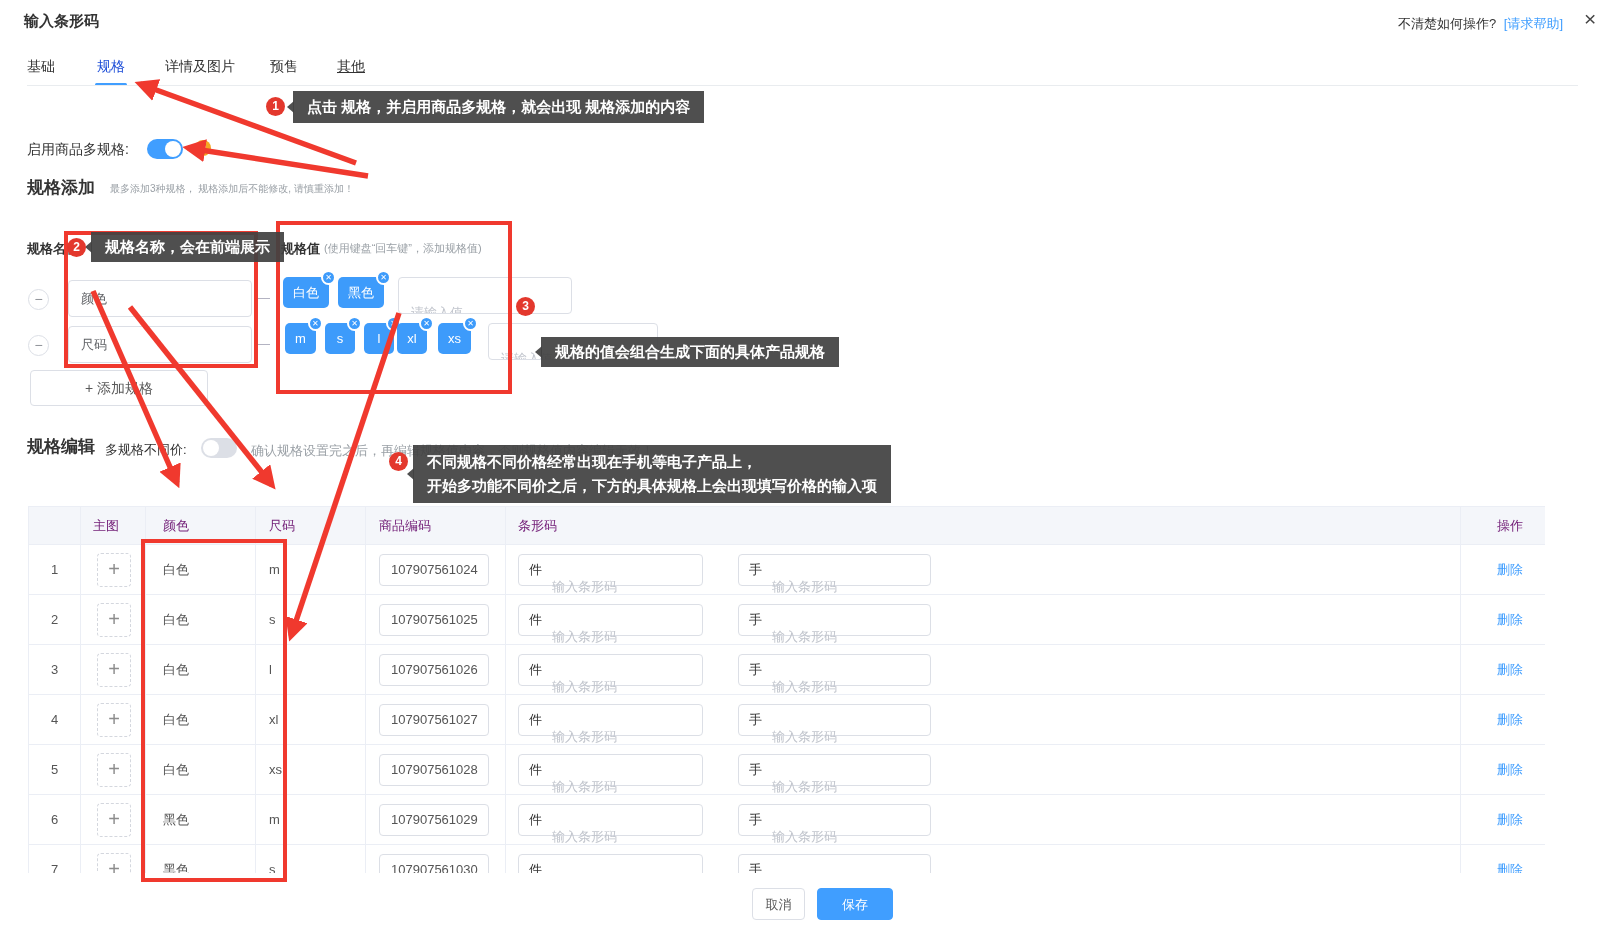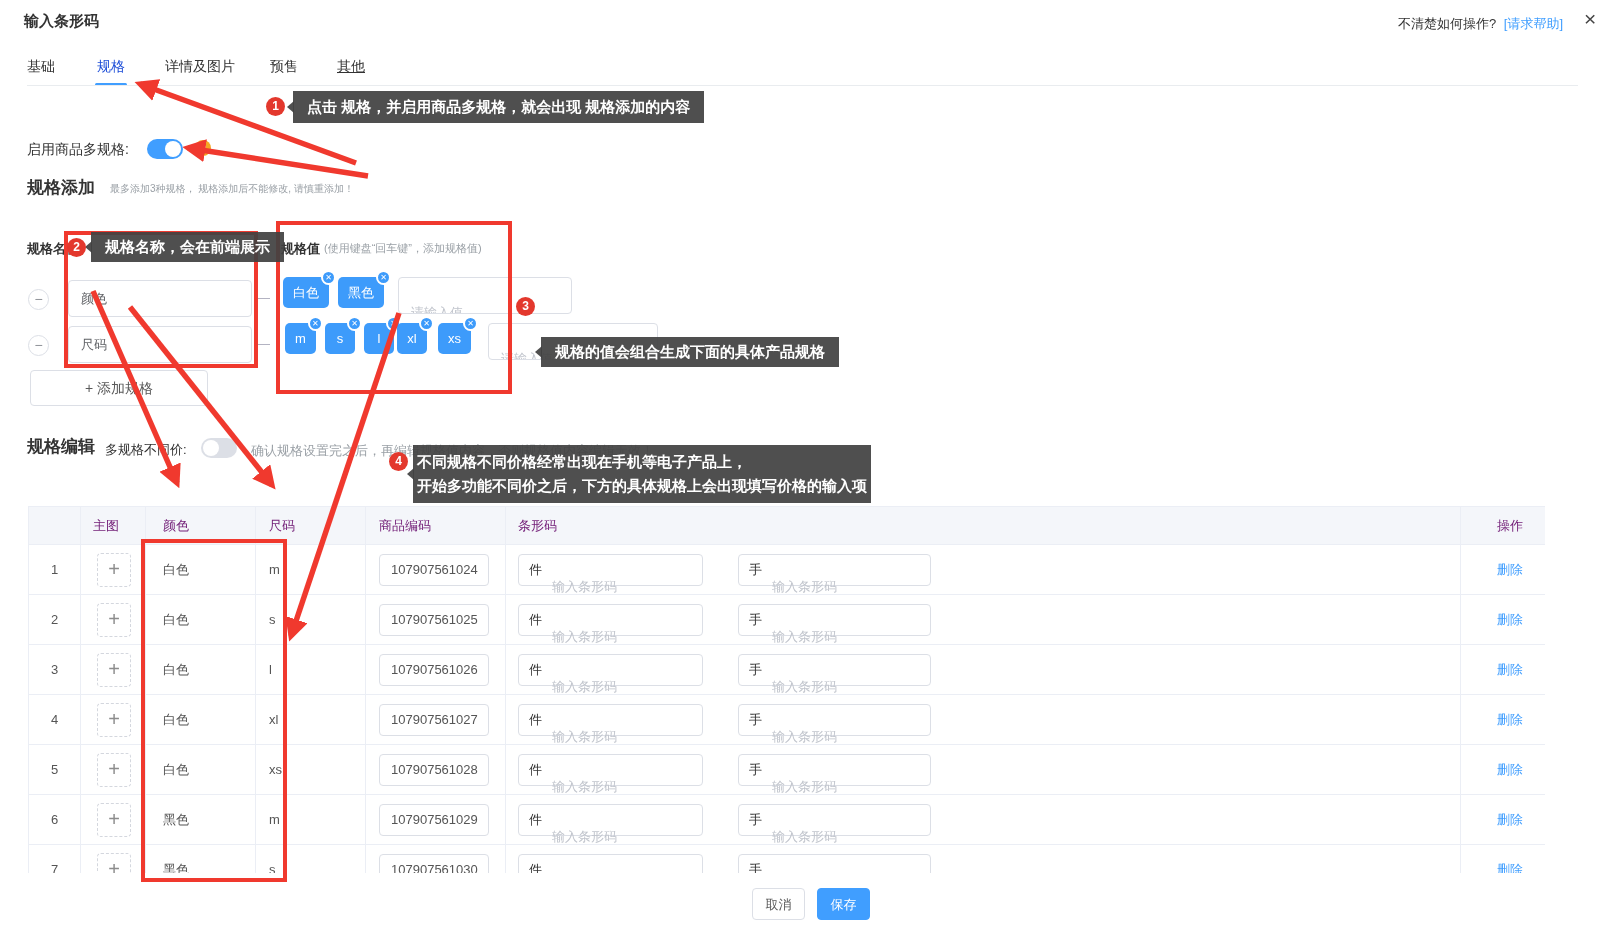--- a/index.html
+++ b/index.html
@@ -74,34 +74,34 @@
     display:flex; align-items:center; padding:0 10px; }
   .bar-input2 { margin-left:35px; width:193px; height:32px; border:1px solid #dcdfe6; border-radius:4px;
     display:flex; align-items:center; padding:0 10px; }
   .del-link { color:#409eff; cursor:pointer; }
 
   
   .footer-mask { left:0; top:873px; width:1603px; height:61px; background:#fff; z-index:5; }
   .btn { position:absolute; z-index:6; height:32px; border-radius:4px; font-size:13px; text-align:center;
     line-height:32px; cursor:pointer; }
   .btn-cancel { left:752px; top:888px; width:53px; background:#fff; border:1px solid #dcdfe6; color:#595959; }
-  .btn-save { left:817px; top:888px; width:53px; background:#409eff; border:1px solid #409eff; color:#fff; }
+  .btn-save { left:817px; top:888px; width:76px; background:#409eff; border:1px solid #409eff; color:#fff; }
 
   
   .red-box { position:absolute; border:4px solid #f0392e; z-index:7; pointer-events:none; }
   #arrows { position:absolute; left:0; top:0; width:1603px; height:934px; z-index:8; pointer-events:none; }
 
   
   .co-circle { position:absolute; z-index:10; width:19px; height:19px; border-radius:50%; background:#e3382d;
     color:#fff; font-size:12px; font-weight:bold; text-align:center; line-height:19px; pointer-events:none; }
   .co-box { position:absolute; z-index:9; background:rgba(66,66,66,.93); color:#fff; font-size:15px;
     font-weight:bold; padding:0 14px; line-height:32px; white-space:nowrap; pointer-events:none; }
   .co-box::before { content:""; position:absolute; left:-6px; top:50%; margin-top:-6px;
     border-top:6px solid transparent; border-bottom:6px solid transparent; border-right:7px solid rgba(66,66,66,.93); }
-  .co-box.two-line { line-height:24px; padding:5px 4px; }
+  .co-box.two-line { line-height:24px; padding:5px 14px; }
 </style>
 </head>
 <body>
 
 <div id="canvas">
 
   <div class="abs page-title">输入条形码</div>
   <div class="abs help-area" style="right:40px;">
     <span>不清楚如何操作?</span>
     <span class="help-link">[请求帮助]</span>

